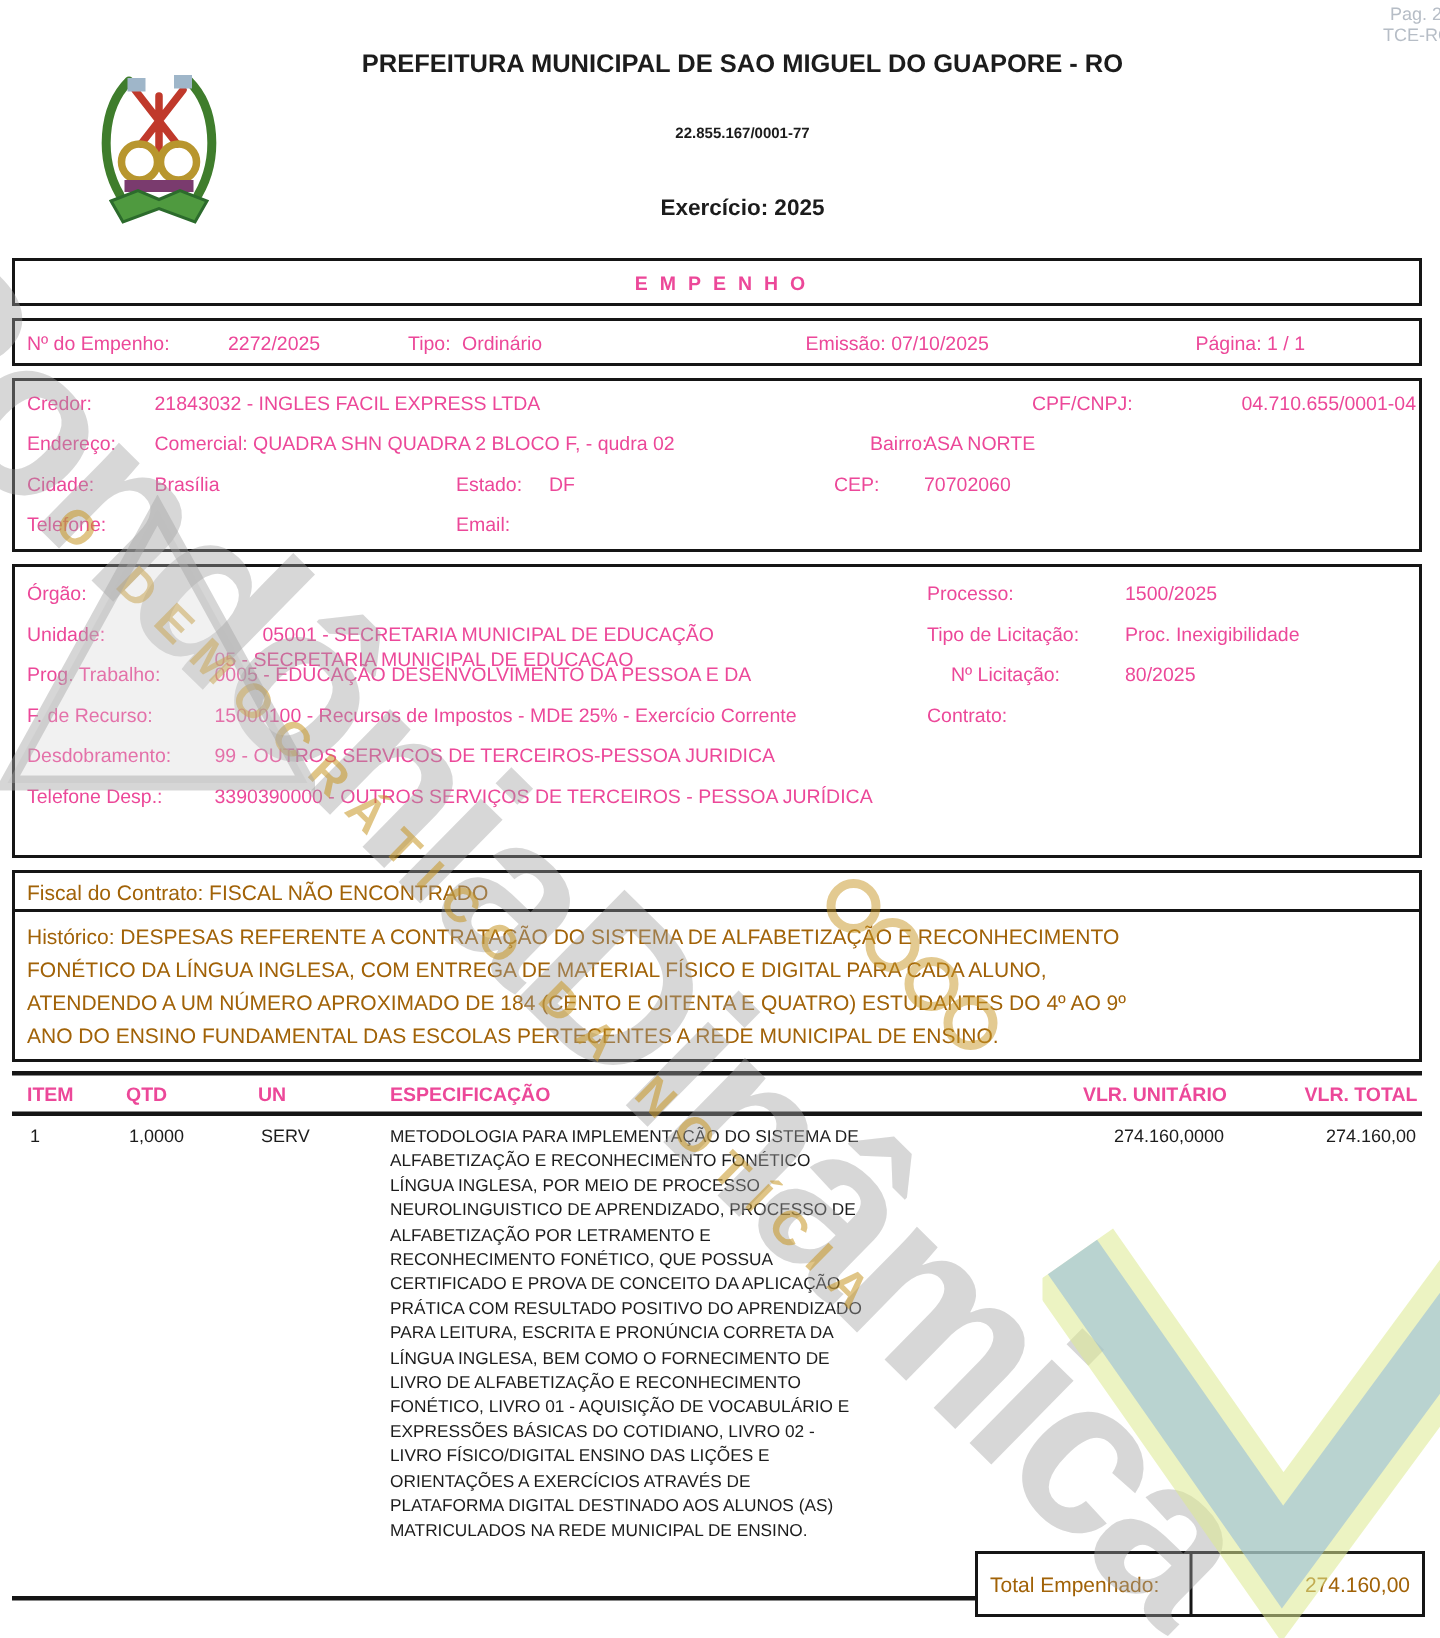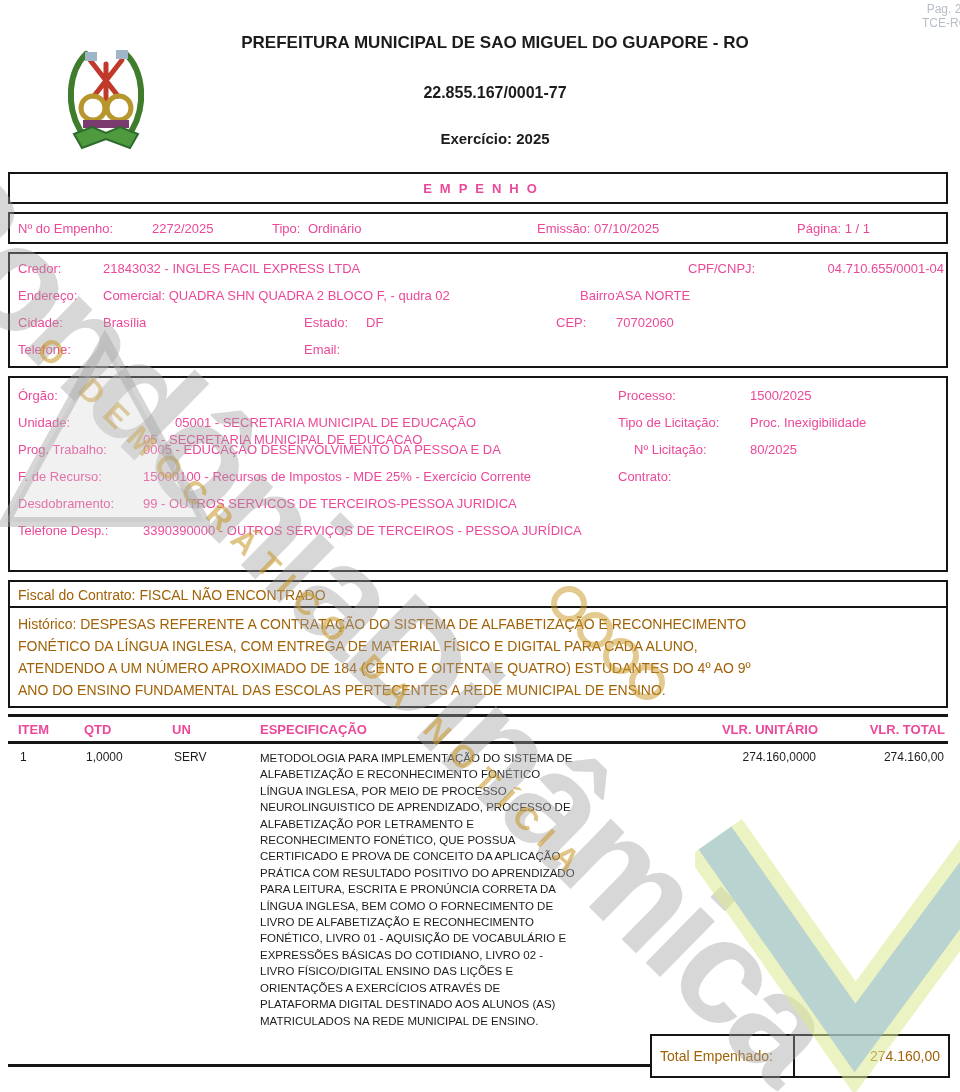--- a/index.html
+++ b/index.html
@@ -34,21 +34,21 @@
       <rect x="27" y="18" width="12" height="9" fill="#9fb6c9"></rect>
       <rect x="58" y="16" width="12" height="9" fill="#9fb6c9"></rect>
       <circle cx="35" cy="74" r="12" fill="none" stroke="#b8962e" stroke-width="5"></circle>
       <circle cx="61" cy="74" r="12" fill="none" stroke="#b8962e" stroke-width="5"></circle>
       <rect x="25" y="86" width="46" height="8" fill="#7a3b6e"></rect>
       <path d="M16,100 L34,93 L48,99 L62,93 L80,100 L72,114 L48,105 L24,114 Z" fill="#4f9a3f" stroke="#2c6b2c" stroke-width="2"></path>
     </svg>
   </div>
 
   <div class="hdr" style="top:33px;font-size:17px;">PREFEITURA MUNICIPAL DE SAO MIGUEL DO GUAPORE - RO</div>
-  <div class="hdr" style="top:84px;font-size:16px;">22.855.167/0001-77</div>
+  <div class="hdr" style="top:84px;font-size:10px;">22.855.167/0001-77</div>
   <div class="hdr" style="top:130px;font-size:15px;">Exercício: 2025</div>
 
   <div class="box" style="top:172px;height:32px;"></div>
   <div class="t" style="top:181px;left:0;right:0;text-align:center;font-weight:700;letter-spacing:8px;padding-left:8px;">EMPENHO</div>
 
   <div class="box" style="top:212px;height:32px;"></div>
   <span class="t" style="top:221px;left:18px;">Nº do Empenho:</span>
   <span class="t" style="top:221px;left:152px;">2272/2025</span>
   <span class="t" style="top:221px;left:272px;">Tipo:</span>
   <span class="t" style="top:221px;left:308px;">Ordinário</span>

